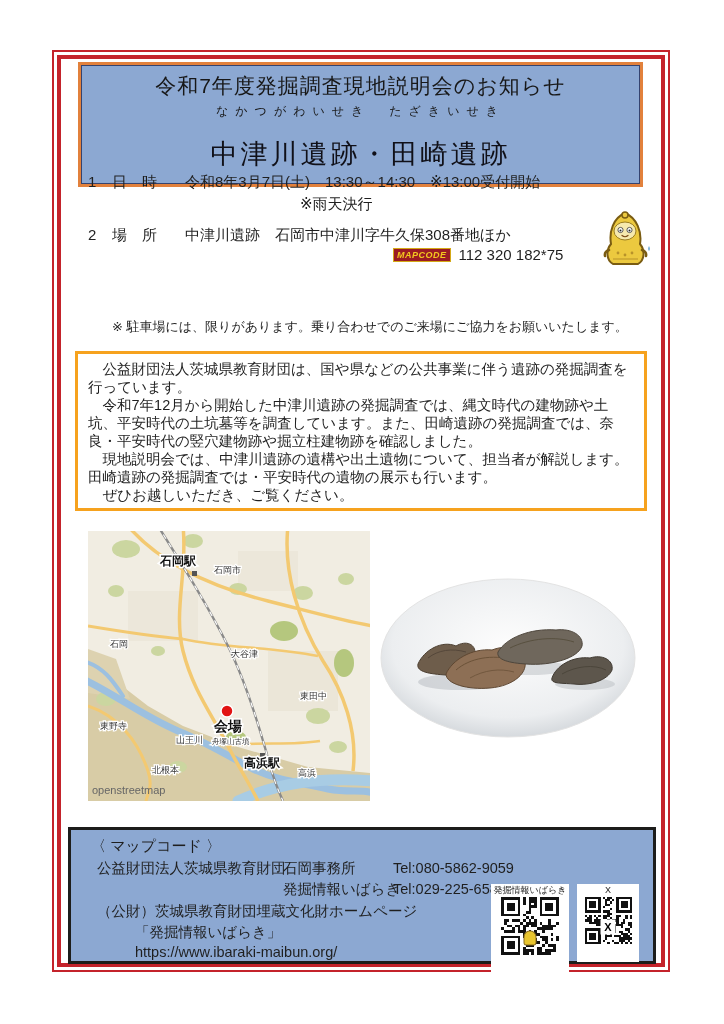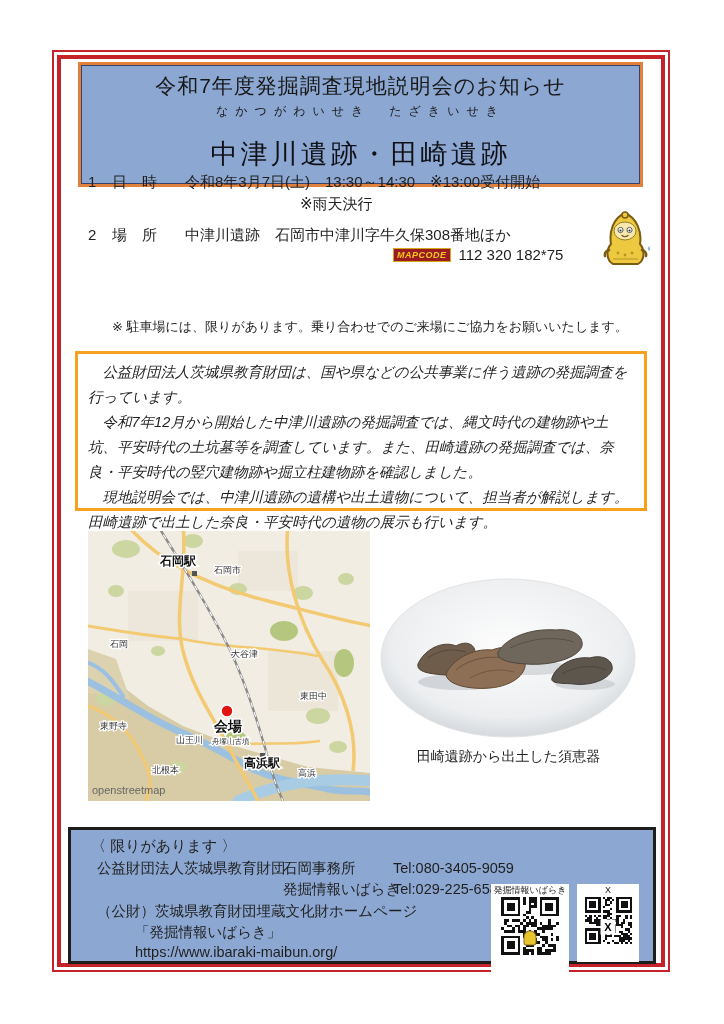--- a/index.html
+++ b/index.html
@@ -21,21 +21,21 @@
   .line { position:absolute; white-space:nowrap; font-size:15px; }
   .num { display:inline-block; width:24px; }
   .lbl { display:inline-block; width:73px; }
   .small-note { font-size:13px; }
 
   .mapcode-badge { display:inline-block; background:#9b1b23; color:#f2c81f; border:1px solid #d4a917;
     font-size:9px; font-weight:bold; font-style:italic; padding:1px 3px; margin-right:8px; vertical-align:2px; letter-spacing:0.5px; }
 
   .desc-box { position:absolute; left:75px; top:351px; width:572px; height:160px;
     border:3px solid #f6a21e; background:#fff; padding:6px 10px; }
-  .desc-box p { font-size:14.5px; line-height:25px;font-style:italic; }
+  .desc-box p { font-size:14.5px; line-height:18px; }
 
   .map-wrap { position:absolute; left:88px; top:531px; width:282px; height:270px; background:#f1ede2; }
   .map-wrap svg { display:block; }
 
   .photo-wrap { position:absolute; left:380px; top:578px; width:257px; height:162px; }
   .caption { position:absolute; left:380px; top:748px; width:257px; text-align:center; font-size:14px; }
 
   .mascot { position:absolute; left:600px; top:210px; width:51px; height:62px; }
 
   .contact-box { position:absolute; left:68px; top:827px; width:588px; height:137px;
@@ -106,21 +106,21 @@
     <circle cx="32" cy="43" r="1.4" fill="#b8932a"></circle>
     <path d="M13,49 L38,49" stroke="#b8932a" stroke-width="1"></path>
     <path d="M49,36 q2,3 0,5 q-2,-2 0,-5" fill="#7fb3d8"></path>
   </svg>
 
   <div class="line small-note" style="left:112px; top:318px;">※ 駐車場には、限りがあります。乗り合わせでのご来場にご協力をお願いいたします。</div>
 
   <div class="desc-box">
     <p>　公益財団法人茨城県教育財団は、国や県などの公共事業に伴う遺跡の発掘調査を行っています。</p>
     <p>　令和7年12月から開始した中津川遺跡の発掘調査では、縄文時代の建物跡や土坑、平安時代の土坑墓等を調査しています。また、田崎遺跡の発掘調査では、奈良・平安時代の竪穴建物跡や掘立柱建物跡を確認しました。</p>
-    <p>　現地説明会では、中津川遺跡の遺構や出土遺物について、担当者が解説します。田崎遺跡で出土した奈良・平安時代の遺物の展示も行います。</p>
+    <p>　現地説明会では、中津川遺跡の遺構や出土遺物について、担当者が解説します。田崎遺跡の発掘調査では・平安時代の遺物の展示も行います。</p>
     <p>　ぜひお越しいただき、ご覧ください。</p>
   </div>
 
   <div class="map-wrap">
     <svg width="282" height="270" viewBox="0 0 282 270">
       <rect x="0" y="0" width="282" height="270" fill="#f1ede2"></rect>
 
       <path d="M0,148 L38,158 L60,175 L95,195 L150,216 L220,236 L282,242 L282,270 L0,270 Z" fill="#d8cca6"></path>
       <path d="M0,118 L28,128 L42,168 L0,162 Z" fill="#ddd2b0"></path>
 
@@ -200,26 +200,25 @@
       <path d="M76,92 C90,80 112,76 134,82" fill="none" stroke="#6b5238" stroke-width="1"></path>
       <path d="M90,100 C104,92 120,90 134,94" fill="none" stroke="#6b5238" stroke-width="0.8"></path>
 
       <path d="M118,74 C126,60 150,50 176,52 C192,50 204,58 202,68 C198,80 172,88 146,86 C130,85 116,82 118,74 Z" fill="#6f675c" stroke="#4e463c" stroke-width="1"></path>
       <path d="M130,70 C150,60 176,58 194,64" fill="none" stroke="#58503f" stroke-width="1"></path>
 
       <path d="M172,100 C176,88 192,78 210,80 C222,76 234,82 232,92 C228,102 210,108 194,106 C182,105 170,106 172,100 Z" fill="#5d564c" stroke="#413b33" stroke-width="1"></path>
       <path d="M182,96 C196,88 214,86 226,92" fill="none" stroke="#4a4439" stroke-width="0.9"></path>
     </svg>
   </div>
-  <div class="caption">田崎遺跡から出土した須恵器</div>
 
   <div class="contact-box">
-    <div class="cb c-head">〈 限りがあります 〉</div>
+    <div class="cb c-head">〈 マップコード 〉</div>
     <div class="cb c-row1">
-      <span class="c-org">公益財団法人茨城県教育財団</span><span class="c-office">石岡事務所</span><span>Tel:080-3405-9059</span>
+      <span class="c-org">公益財団法人茨城県教育財団</span><span class="c-office">石岡事務所</span><span>Tel:080-5862-9059</span>
     </div>
     <div class="cb c-row2">
       <span class="c-sp"></span><span class="c-office">発掘情報いばらき</span><span>Tel:029-225-6587</span>
     </div>
     <div class="cb c-row3">（公財）茨城県教育財団埋蔵文化財ホームページ</div>
     <div class="cb c-row4">「発掘情報いばらき」</div>
     <div class="cb c-row5">https://www.ibaraki-maibun.org/</div>
 
     <div class="qr-box qr1">
       <div class="qr-label">発掘情報いばらき</div>

